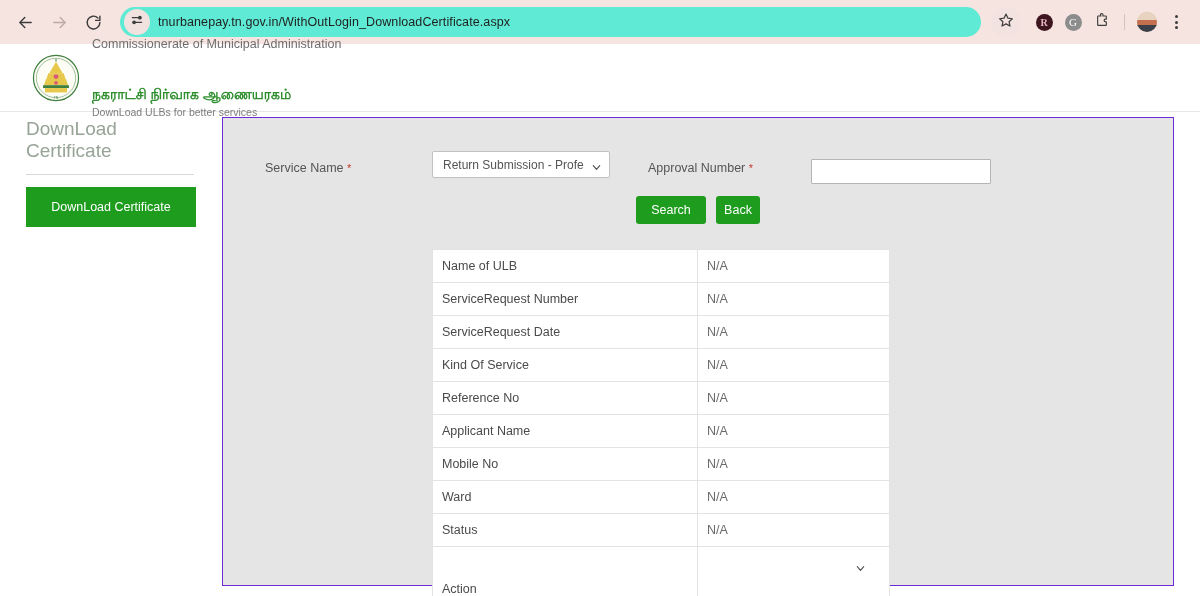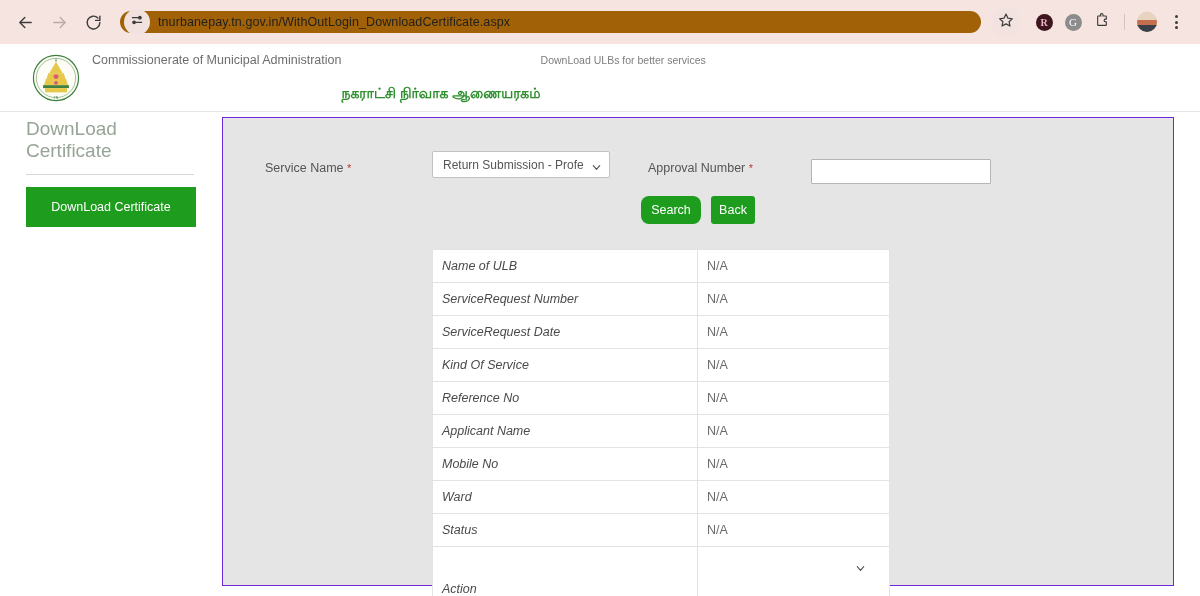--- a/index.html
+++ b/index.html
@@ -23,22 +23,22 @@
   .nav-btn {
     width: 30px; height: 30px;
     display: flex; align-items: center; justify-content: center;
     border-radius: 50%;
     flex: 0 0 auto;
     margin-right: 4px;
   }
   .nav-btn svg { display: block; }
   .omnibox {
     flex: 1 1 auto;
-    height: 22px;
-    background: #a16207;
+    height: 30px;
+    background: #5eead4;
     border-radius: 15px;
     display: flex; align-items: center;
     margin-left: 8px; margin-right: 10px;
     max-width: 948px;
     padding-left: 4px;
   }
   .site-settings {
     width: 26px; height: 26px;
     border-radius: 50%;
     display: flex; align-items: center; justify-content: center;
@@ -99,21 +99,21 @@
     width: 1200px; height: 68px;
     background: #ffffff;
     border-bottom: 1px solid #e6e6e6;
     display: flex; align-items: center;
     padding-left: 32px;
   }
   .emblem {
     width: 48px; height: 48px; flex: 0 0 auto;
     margin-right: 12px;
   }
-  .header-text { display: flex; flex-direction: row; justify-content: center; }
+  .header-text { display: flex; flex-direction: column; justify-content: center; }
   .org-en {
     font-size: 12.5px; color: #6e6e6e; line-height: 17px;
   }
   .org-ta {
     font-size: 14px; color: #2f8f2f; line-height: 19px; font-weight: bold;
     font-family: "Liberation Sans", sans-serif;
     margin-top: 32px;
   }
   .org-tag {
     font-size: 10.5px; color: #7d7d7d; line-height: 16px;
@@ -206,40 +206,40 @@
   .grn-btn {
     background: #1e9c1e;
     color: #ffffff;
     border: none;
     font-size: 12.5px;
     font-family: "Liberation Sans", sans-serif;
     border-radius: 3px;
     cursor: pointer;
     padding: 7px 0;
   }
-  .btn-search { width: 60px; border-radius: 8px; }
+  .btn-search { width: 70px; }
   .btn-back { width: 44px; }
 
   
   .result-table {
     position: absolute;
     left: 209px; top: 131px;
     width: 458px;
     border-collapse: collapse;
     background: #ffffff;
   }
   .result-table td {
     border: 1px solid #e3e3e3;
     font-size: 12.5px;
     color: #4a4a4a;
     padding: 9px 0 9px 9px;
     height: 31px;
     vertical-align: middle;
   }
-  .result-table td.k { width: 266px; font-style: italic; }
+  .result-table td.k { width: 266px; }
   .result-table td.v { width: 192px; color: #6b6b6b; }
   .result-table tr.action-row td { height: 44px; padding-top: 5px; padding-bottom: 5px; }
 
   .sel-action {
     width: 168px; height: 28px;
     border: 1px solid #cccccc;
     background: #ffffff;
     font-family: "Liberation Sans", sans-serif;
     font-size: 12.5px;
     color: #5a5a5a;

